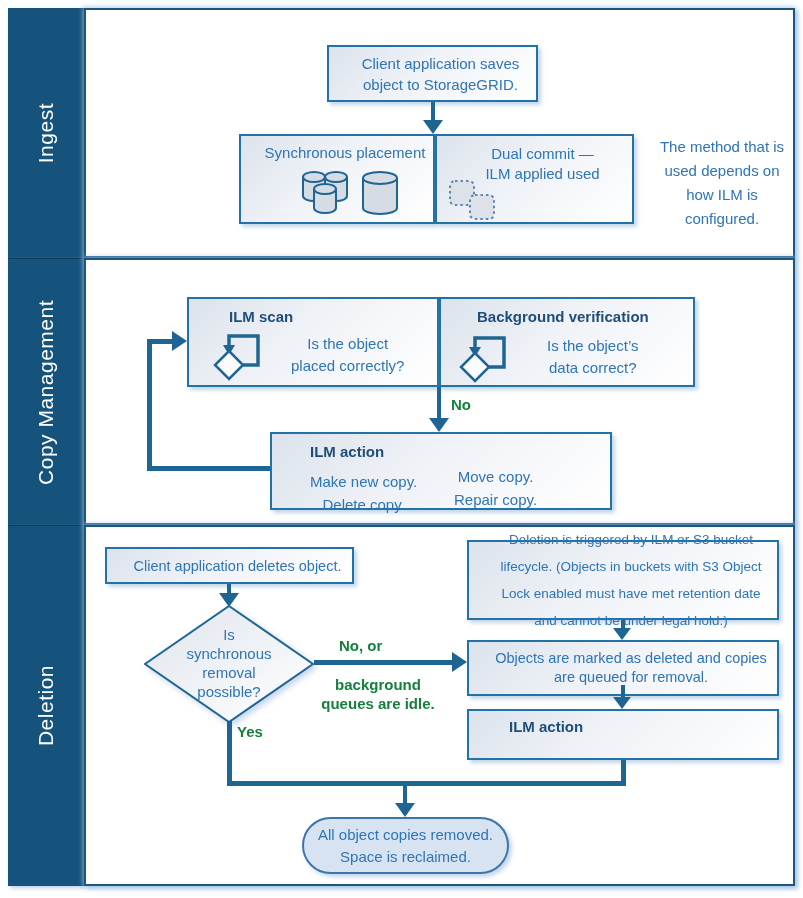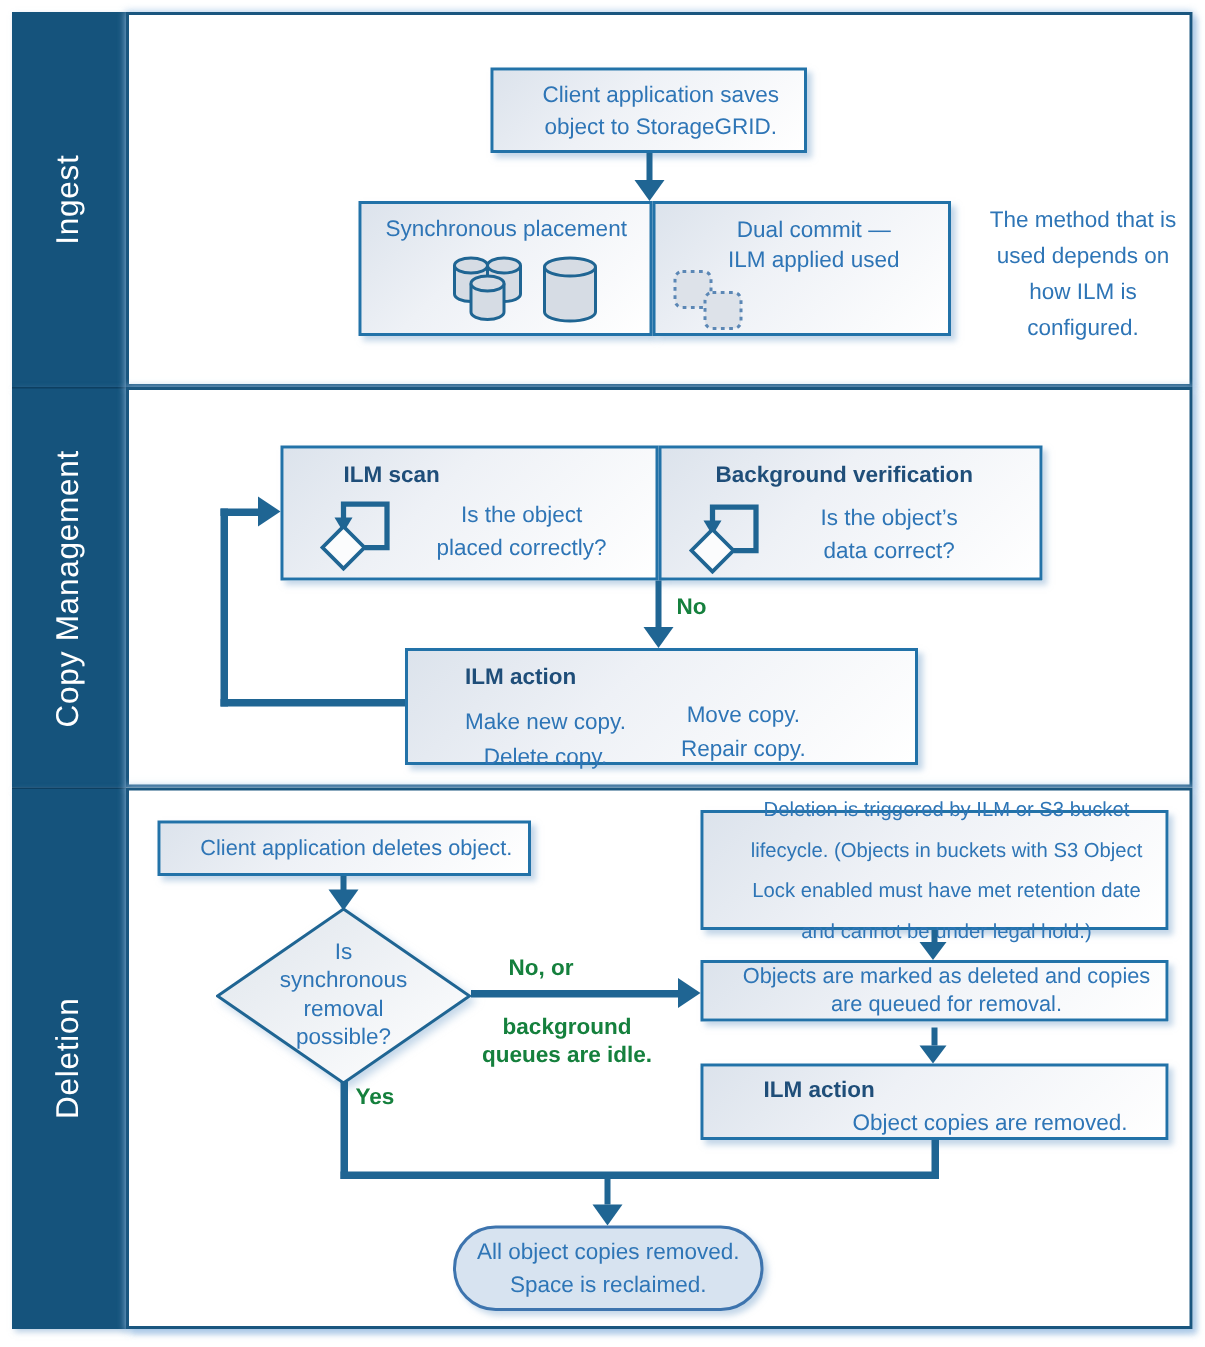--- a/index.html
+++ b/index.html
@@ -57,21 +57,21 @@
 
       <div class="box ctr pre" style="left:241px; top:35px; width:211px; height:57px; line-height:21px;">
         <span>Client application saves
 object to StorageGRID.</span>
       </div>
 
       <div class="vline" style="left:345px; top:92px; width:4px; height:20px;"></div>
       <div class="arr down" style="left:337px; top:110px;"></div>
 
       <div class="box" style="left:153px; top:124px; width:196px; height:90px;">
-        <div style="text-align:left; margin-top:8px;">Synchronous placement</div>
+        <div style="text-align:center; margin-top:8px;">Synchronous placement</div>
         <svg width="104" height="52" style="position:absolute; left:58px; top:34px;">
           <g transform="translate(4,2)">
             <path d="M0,5 v19 a11,5 0 0 0 22,0 v-19" fill="#D6DCE4" stroke="#1F6593" stroke-width="2"></path>
             <ellipse cx="11" cy="5" rx="11" ry="5" fill="#D6DCE4" stroke="#1F6593" stroke-width="2"></ellipse>
           </g>
           <g transform="translate(26,2)">
             <path d="M0,5 v19 a11,5 0 0 0 22,0 v-19" fill="#D6DCE4" stroke="#1F6593" stroke-width="2"></path>
             <ellipse cx="11" cy="5" rx="11" ry="5" fill="#D6DCE4" stroke="#1F6593" stroke-width="2"></ellipse>
           </g>
           <g transform="translate(15,14)">
@@ -187,31 +187,30 @@
       <div class="box ctr pre" style="left:381px; top:13px; width:312px; height:80px; font-size:13.5px; line-height:27px;">
         <span>Deletion is triggered by ILM or  S3 bucket
 lifecycle. (Objects in buckets with S3 Object
 Lock enabled must have met retention date
 and cannot be under legal hold.)</span>
       </div>
 
       <div class="vline" style="left:535px; top:93px; width:4px; height:10px;"></div>
       <div class="arr down" style="left:527px; top:101px; border-left-width:9px; border-right-width:9px; border-top-width:12px;"></div>
 
-      <div class="box ctr pre" style="left:381px; top:113px; width:312px; height:41px; font-size:14.5px; line-height:19px;">
+      <div class="box ctr pre" style="left:381px; top:113px; width:312px; height:56px; font-size:14.5px; line-height:19px;">
         <span>Objects are marked as deleted and copies
 are queued for removal.</span>
       </div>
 
       <div class="vline" style="left:535px; top:158px; width:4px; height:12px;"></div>
       <div class="arr down" style="left:527px; top:170px; border-left-width:9px; border-right-width:9px; border-top-width:12px;"></div>
 
       <div class="box" style="left:381px; top:182px; width:312px; height:51px;">
         <div class="hd" style="margin:7px 0 0 24px;">ILM action</div>
-        <div class="qtxt" style="left:70px; top:27px; width:242px; text-align:center;">Object copies are removed.</div>
       </div>
 
       <div class="vline" style="left:535px; top:233px; width:5px; height:26px;"></div>
       <div class="hline" style="left:141px; top:254px; width:399px; height:5px;"></div>
       <div class="vline" style="left:317px; top:259px; width:4px; height:17px;"></div>
       <div class="arr down" style="left:309px; top:276px;"></div>
 
       <div class="terminal ctr pre" style="left:216px; top:290px; width:207px; height:57px;">
         <span>All object copies removed.
 Space is reclaimed.</span>

